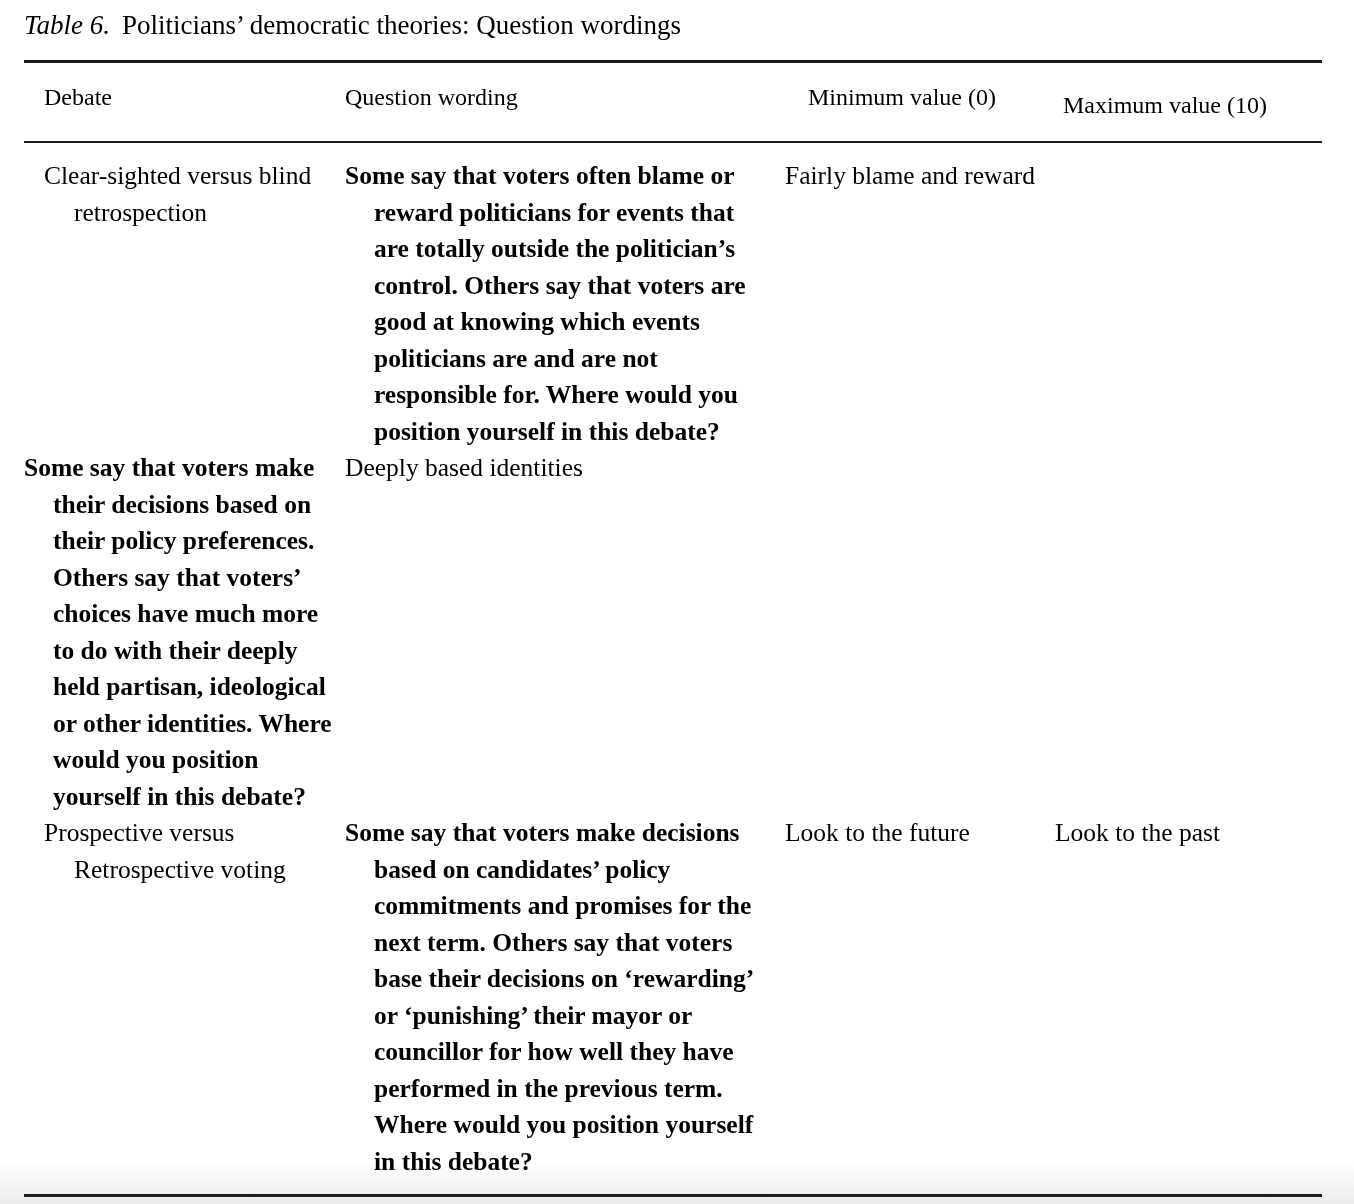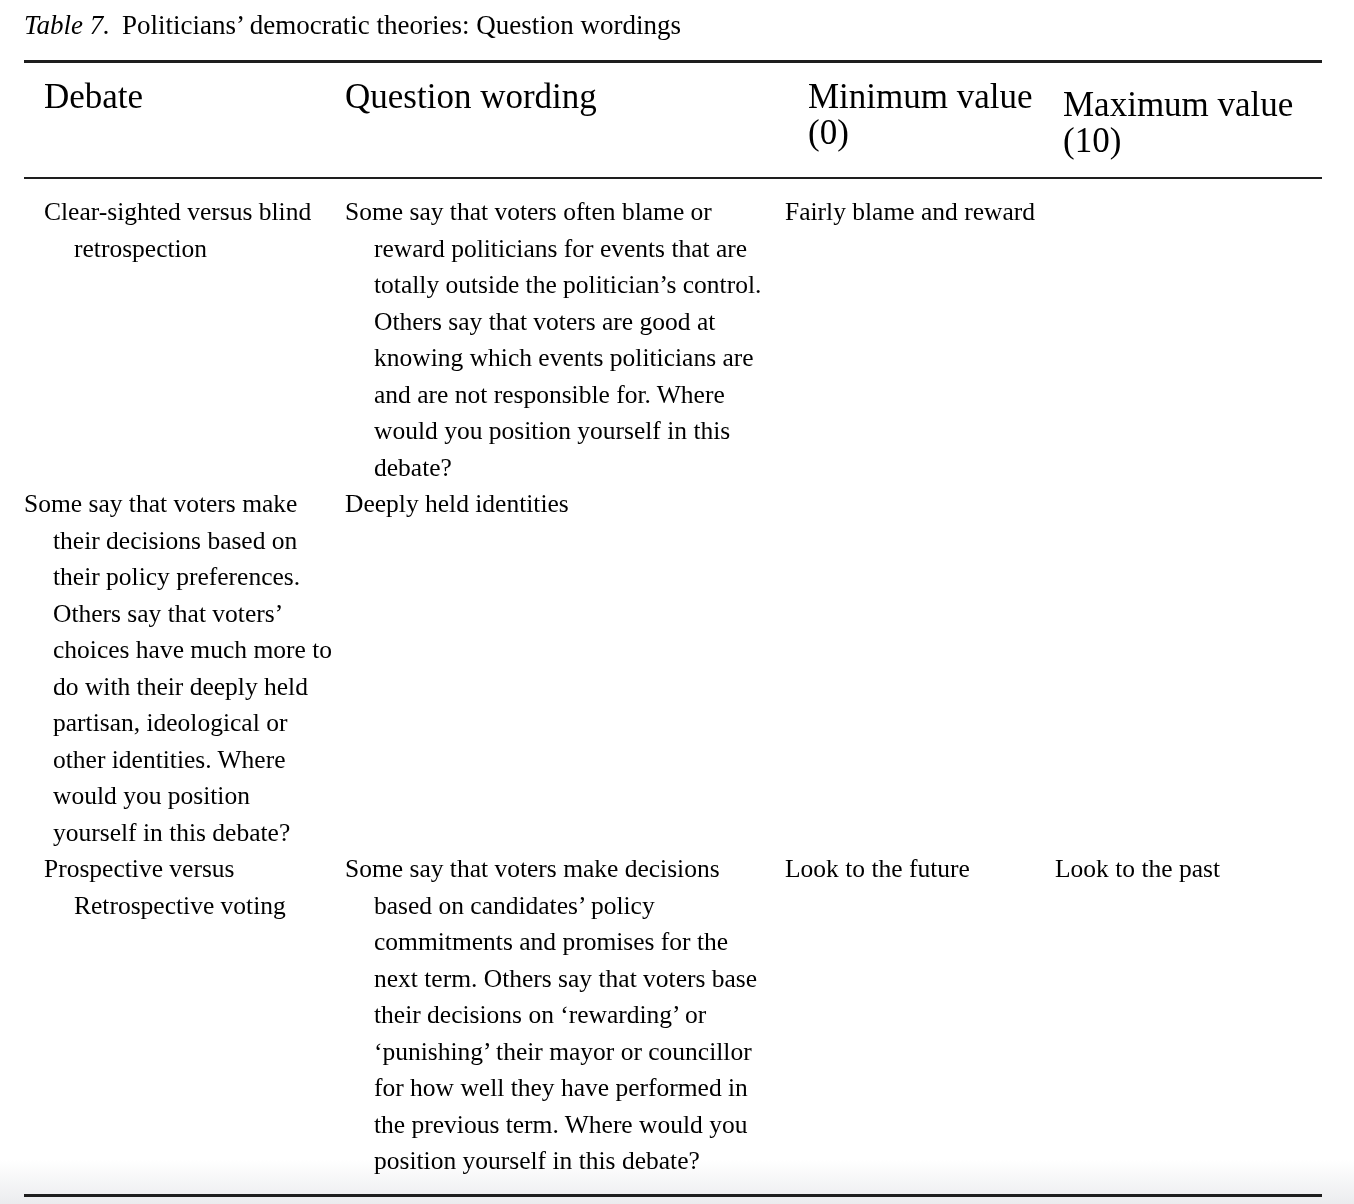--- a/index.html
+++ b/index.html
@@ -51,21 +51,21 @@
   .rule-mid    { height: 2px; }
   .rule-bottom { height: 3px; }
   .trow {
     display: grid;
     grid-template-columns: 321px 440px 270px 267px;
     align-items: start;
   }
   .thead {
     padding-top: 16px;
     padding-bottom: 18px;
-    font-size: 35px;
+    font-size: 24px;
     line-height: 36px;
   }
   .tbody {
     padding-top: 15px;
     padding-bottom: 14px;
     font-size: 25.5px;
     line-height: 36.5px;
   }
   .h-debate   { padding-left: 20px; }
   .h-question { padding-right: 40px; }
@@ -74,41 +74,42 @@
   
   .c-debate {
     padding-left: 50px;
     text-indent: -30px;
     padding-right: 18px;
   }
   .c-question {
     padding-left: 29px;
     text-indent: -29px;
     padding-right: 11px;
+    font-weight: bold;
   }
   .c-min {
     padding-left: 30px;
     text-indent: -30px;
     padding-right: 33px;
   }
   .c-max {
     padding-left: 30px;
     text-indent: -30px;
     padding-right: 0;
   }
 </style>
 </head>
 <body>
 
 <div class="page-bottom-edge"></div>
 
 <div class="table-wrap">
 
   <div class="table-caption">
-    <span class="caption-label">Table 7.</span><span>Politicians’ democratic theories: Question wordings</span>
+    <span class="caption-label">Table 6.</span><span>Politicians’ democratic theories: Question wordings</span>
   </div>
 
   <div class="rule rule-top"></div>
 
   <div class="trow thead">
     <div class="h-debate">Debate</div>
     <div class="h-question">Question wording</div>
     <div class="h-min">Minimum value (0)</div>
     <div class="h-max">Maximum value (10)</div>
   </div>
@@ -118,21 +119,21 @@
   <div class="tbody">
 
     <div class="trow">
       <div class="c-debate">Clear-sighted versus blind retrospection</div>
       <div class="c-question">Some say that voters often blame or reward politicians for events that are totally outside the politician’s control. Others say that voters are good at knowing which events politicians are and are not responsible for. Where would you position yourself in this debate?</div>
       <div class="c-max">Fairly blame and reward</div>
     </div>
 
     <div class="trow">
       <div class="c-question">Some say that voters make their decisions based on their policy preferences. Others say that voters’ choices have much more to do with their deeply held partisan, ideological or other identities. Where would you position yourself in this debate?</div>
-      <div class="c-max">Deeply held identities</div>
+      <div class="c-max">Deeply based identities</div>
     </div>
 
     <div class="trow">
       <div class="c-debate">Prospective versus Retrospective voting</div>
       <div class="c-question">Some say that voters make decisions based on candidates’ policy commitments and promises for the next term. Others say that voters base their decisions on ‘rewarding’ or ‘punishing’ their mayor or councillor for how well they have performed in the previous term. Where would you position yourself in this debate?</div>
       <div class="c-min">Look to the future</div>
       <div class="c-max">Look to the past</div>
     </div>
 
   </div>

